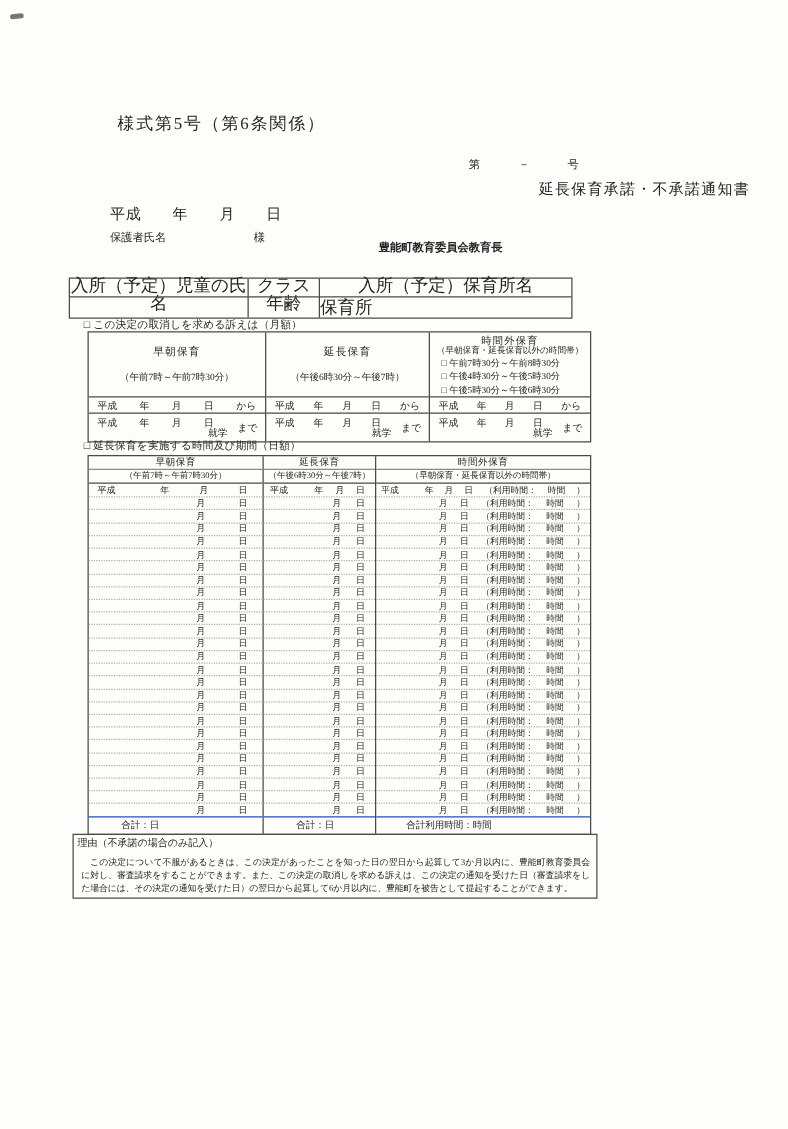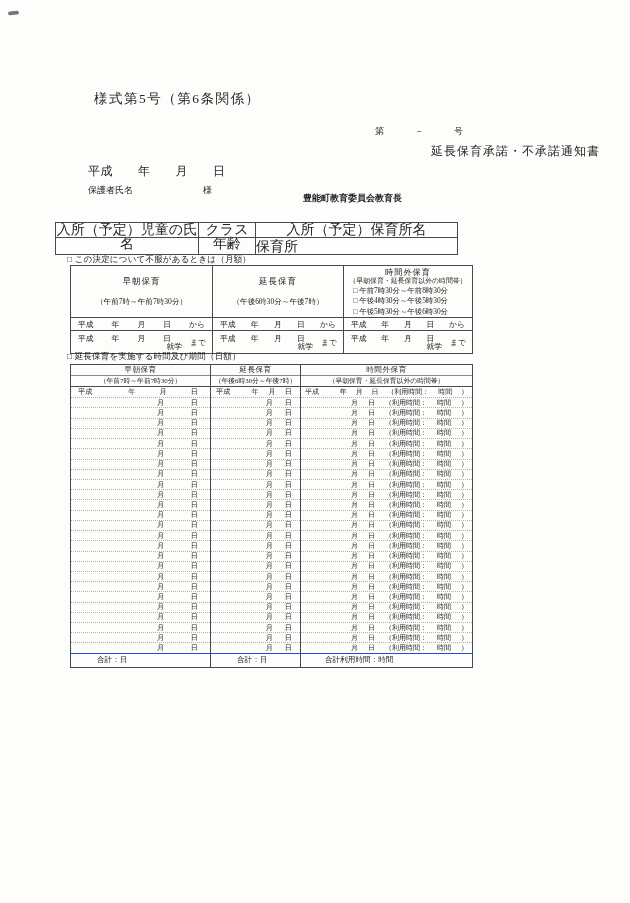--- a/index.html
+++ b/index.html
@@ -102,21 +102,21 @@
       <div class="t1-cell t1-c2">クラス年齢</div>
       <div class="t1-cell t1-c3">入所（予定）保育所名</div>
     </div>
     <div class="t1-row t1-body">
       <div class="t1-cell t1-c1"></div>
       <div class="t1-cell t1-c2"></div>
       <div class="t1-cell t1-c3">保育所</div>
     </div>
   </div>
 
-  <div class="abs sec-label lbl-month">□ この決定について不服があるときは（月額）</div>
+  <div class="abs sec-label lbl-month">□ この決定の取消しを求める訴えは（月額）</div>
 
   <div class="abs t2">
     <div class="t2-col t2-w1">
       <div class="t2-head">
         <div class="t2-name">早朝保育</div>
         <div class="t2-time">（午前7時～午前7時30分）</div>
       </div>
       <div class="t2-rowA">
         <span>平成</span>
           <span>年</span>
@@ -768,13 +768,17 @@
           </div>
         </div>
       <div class="t3-total">
         <span>合計</span>
         <span>利用時間：</span>
         <span>時間</span>
       </div>
     </div>
   </div>
 
+  <div class="abs reason">
+    <div class="reason-label">理由（不承諾の場合のみ記入）</div>
+    <div class="reason-note">この決定について不服があるときは、この決定があったことを知った日の翌日から起算して3か月以内に、豊能町教育委員会に対し、審査請求をすることができます。また、この決定の取消しを求める訴えは、この決定の通知を受けた日（審査請求をした場合には、その決定の通知を受けた日）の翌日から起算して6か月以内に、豊能町を被告として提起することができます。</div>
+  </div>
 </div>
 
 </body></html>

